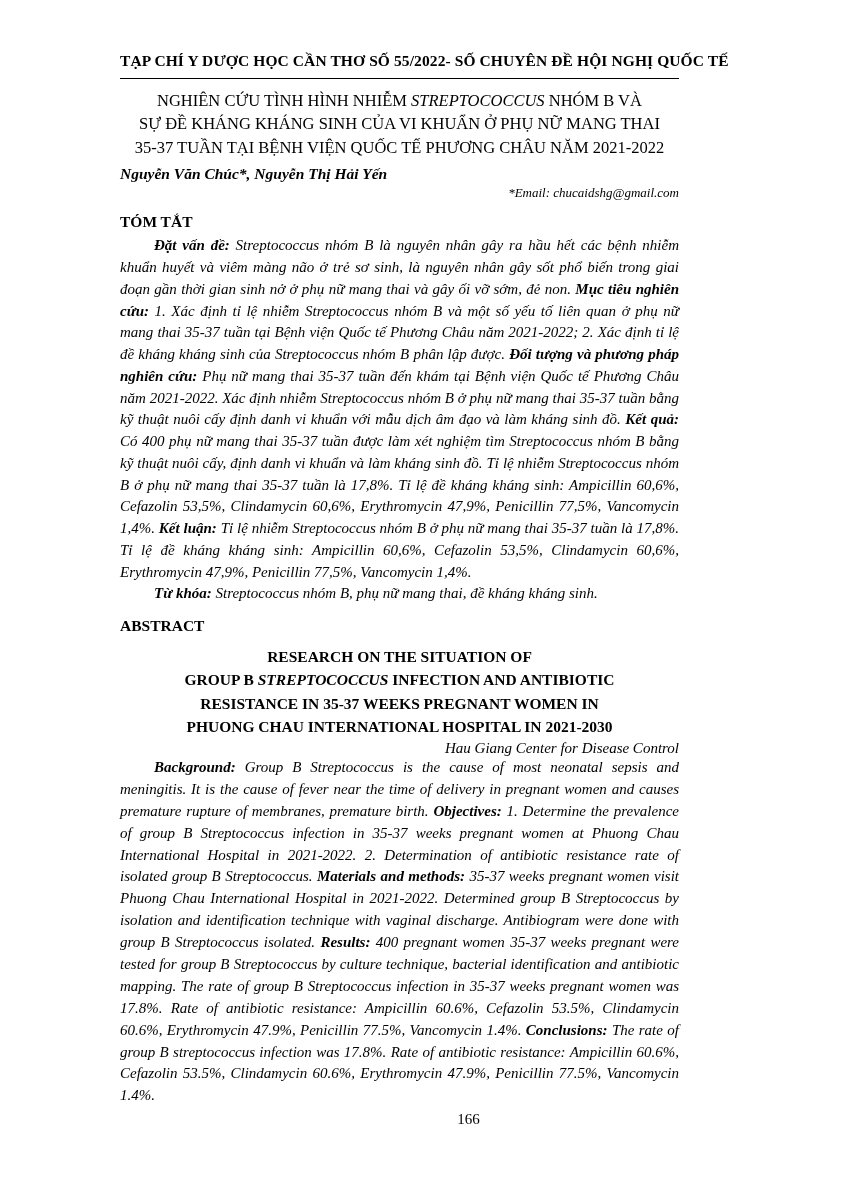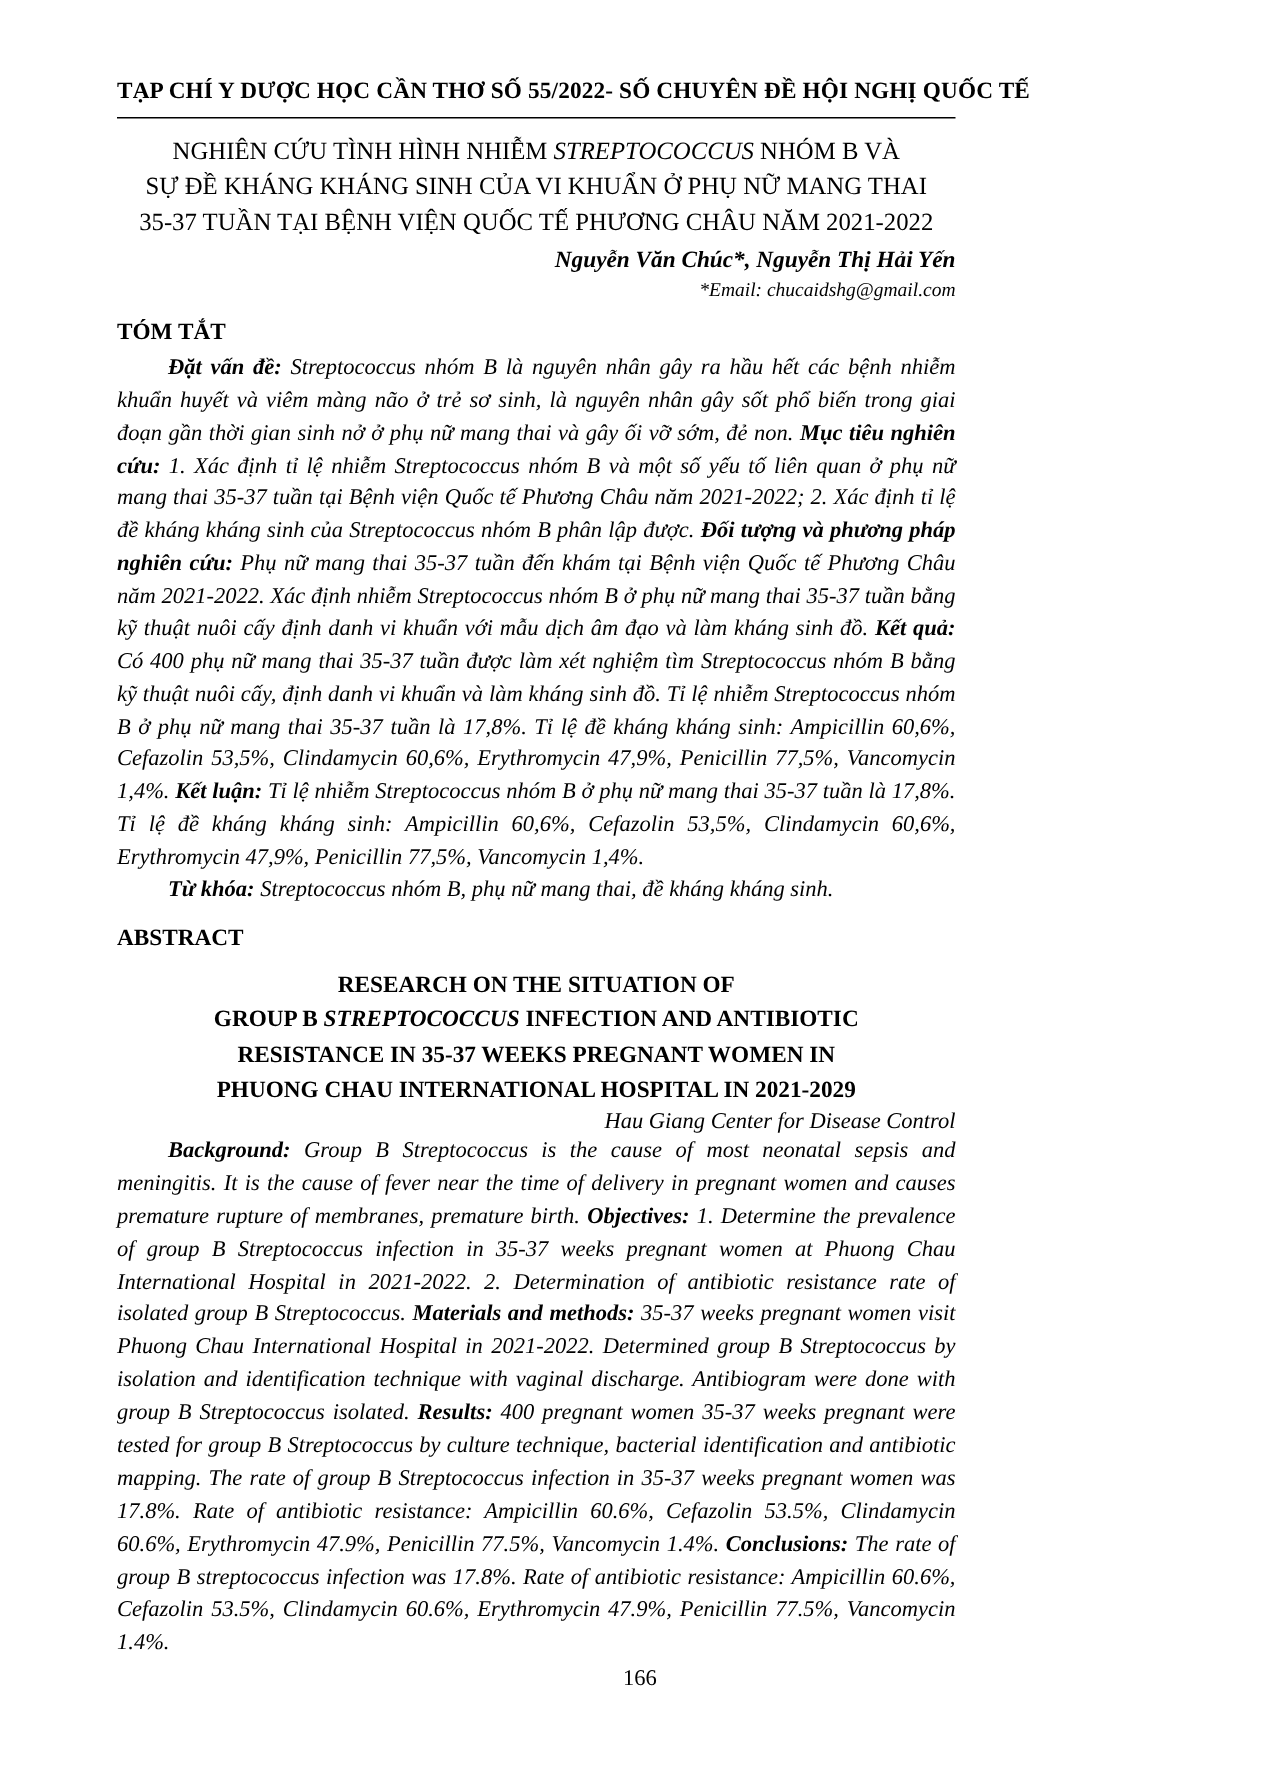--- a/index.html
+++ b/index.html
@@ -14,41 +14,41 @@
     color: #000000;
     position: relative;
     overflow: hidden;
   }
   .page {
     width: 715px;
     height: 1190px;
     box-sizing: border-box;
     padding: 52px 78px 20px 78px;
     position: relative;
+    margin-left: 42px;
   }
   .journal-header {
     text-align: center;
     font-weight: bold;
     font-size: 15.5px;
     letter-spacing: 0.1px;
     border-bottom: 1.4px solid #000;
     padding-bottom: 8px;
     margin-bottom: 10px;
     white-space: nowrap;
   }
   .title {
     text-align: center;
     font-weight: normal;
     font-size: 16.5px;
     line-height: 1.42;
     margin: 4px 0 2px 0;
   }
   .title .ital { font-style: italic; }
   .authors {
-    text-align: right;
     font-weight: bold;
     font-style: italic;
     font-size: 15.5px;
     margin-top: 6px;
   }
   .affil {
     text-align: right;
     font-style: italic;
     font-size: 15px;
     margin-top: 2px;
@@ -119,21 +119,21 @@
 
   <p class="body-text"><b>Đặt vấn đề:</b> Streptococcus nhóm B là nguyên nhân gây ra hầu hết các bệnh nhiễm khuẩn huyết và viêm màng não ở trẻ sơ sinh, là nguyên nhân gây sốt phổ biến trong giai đoạn gần thời gian sinh nở ở phụ nữ mang thai và gây ối vỡ sớm, đẻ non. <b>Mục tiêu nghiên cứu:</b> 1. Xác định tỉ lệ nhiễm Streptococcus nhóm B và một số yếu tố liên quan ở phụ nữ mang thai 35-37 tuần tại Bệnh viện Quốc tế Phương Châu năm 2021-2022; 2. Xác định tỉ lệ đề kháng kháng sinh của Streptococcus nhóm B phân lập được. <b>Đối tượng và phương pháp nghiên cứu:</b> Phụ nữ mang thai 35-37 tuần đến khám tại Bệnh viện Quốc tế Phương Châu năm 2021-2022. Xác định nhiễm Streptococcus nhóm B ở phụ nữ mang thai 35-37 tuần bằng kỹ thuật nuôi cấy định danh vi khuẩn với mẫu dịch âm đạo và làm kháng sinh đồ. <b>Kết quả:</b> Có 400 phụ nữ mang thai 35-37 tuần được làm xét nghiệm tìm Streptococcus nhóm B bằng kỹ thuật nuôi cấy, định danh vi khuẩn và làm kháng sinh đồ. Tỉ lệ nhiễm Streptococcus nhóm B ở phụ nữ mang thai 35-37 tuần là 17,8%. Tỉ lệ đề kháng kháng sinh: Ampicillin 60,6%, Cefazolin 53,5%, Clindamycin 60,6%, Erythromycin 47,9%, Penicillin 77,5%, Vancomycin 1,4%. <b>Kết luận:</b> Tỉ lệ nhiễm Streptococcus nhóm B ở phụ nữ mang thai 35-37 tuần là 17,8%. Tỉ lệ đề kháng kháng sinh: Ampicillin 60,6%, Cefazolin 53,5%, Clindamycin 60,6%, Erythromycin 47,9%, Penicillin 77,5%, Vancomycin 1,4%.</p>
   <p class="body-text"><b>Từ khóa:</b> Streptococcus nhóm B, phụ nữ mang thai, đề kháng kháng sinh.</p>
 
   <div class="section-head">ABSTRACT</div>
 
   <div class="en-title">
     <span>RESEARCH ON THE SITUATION OF</span><br>
     <span>GROUP B </span><span class="ital">STREPTOCOCCUS</span><span> INFECTION AND ANTIBIOTIC</span><br>
     <span>RESISTANCE IN 35-37 WEEKS PREGNANT WOMEN IN</span><br>
-    <span>PHUONG CHAU INTERNATIONAL HOSPITAL IN 2021-2029</span>
+    <span>PHUONG CHAU INTERNATIONAL HOSPITAL IN 2021-2030</span>
   </div>
 
   <div class="affil">Hau Giang Center for Disease Control</div>
 
   <p class="abstract-body"><b>Background:</b> Group B Streptococcus is the cause of most neonatal sepsis and meningitis. It is the cause of fever near the time of delivery in pregnant women and causes premature rupture of membranes, premature birth. <b>Objectives:</b> 1. Determine the prevalence of group B Streptococcus infection in 35-37 weeks pregnant women at Phuong Chau International Hospital in 2021-2022. 2. Determination of antibiotic resistance rate of isolated group B Streptococcus. <b>Materials and methods:</b> 35-37 weeks pregnant women visit Phuong Chau International Hospital in 2021-2022. Determined group B Streptococcus by isolation and identification technique with vaginal discharge. Antibiogram were done with group B Streptococcus isolated. <b>Results:</b> 400 pregnant women 35-37 weeks pregnant were tested for group B Streptococcus by culture technique, bacterial identification and antibiotic mapping. The rate of group B Streptococcus infection in 35-37 weeks pregnant women was 17.8%. Rate of antibiotic resistance: Ampicillin 60.6%, Cefazolin 53.5%, Clindamycin 60.6%, Erythromycin 47.9%, Penicillin 77.5%, Vancomycin 1.4%. <b>Conclusions:</b> The rate of group B streptococcus infection was 17.8%. Rate of antibiotic resistance: Ampicillin 60.6%, Cefazolin 53.5%, Clindamycin 60.6%, Erythromycin 47.9%, Penicillin 77.5%, Vancomycin 1.4%.</p>
 
   <div class="page-number">166</div>
 </div>
 
 </body></html>

